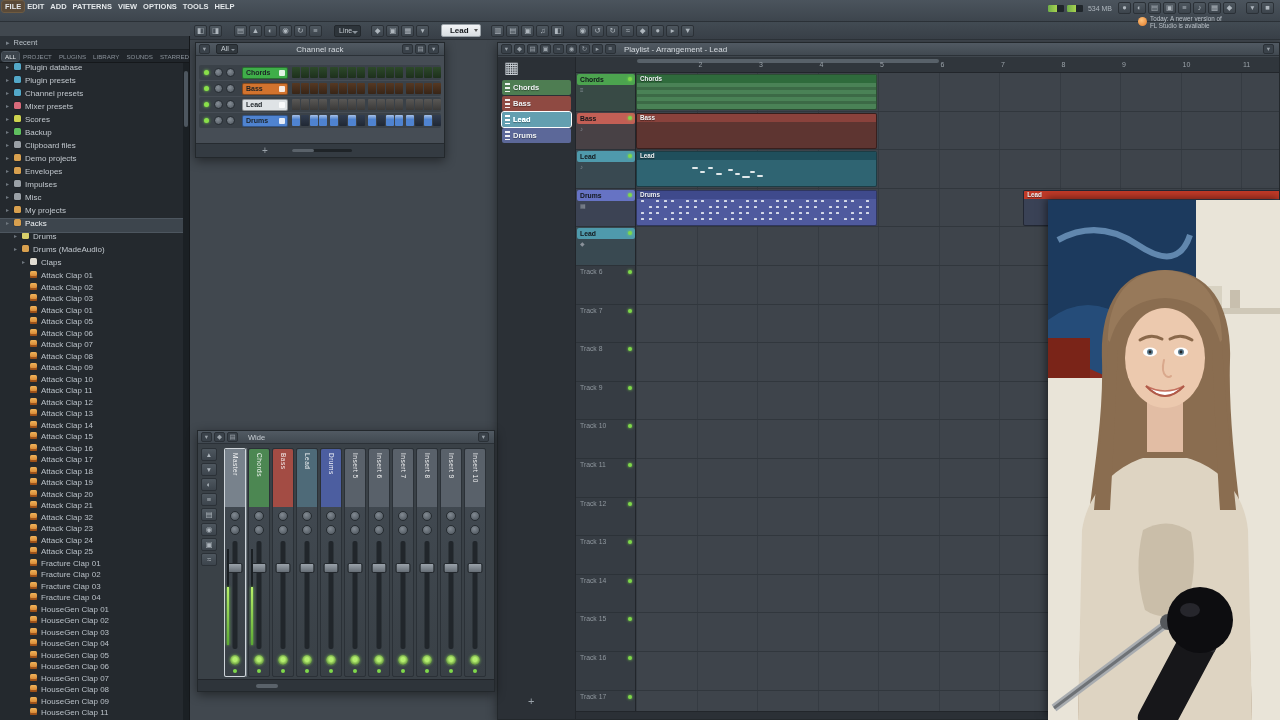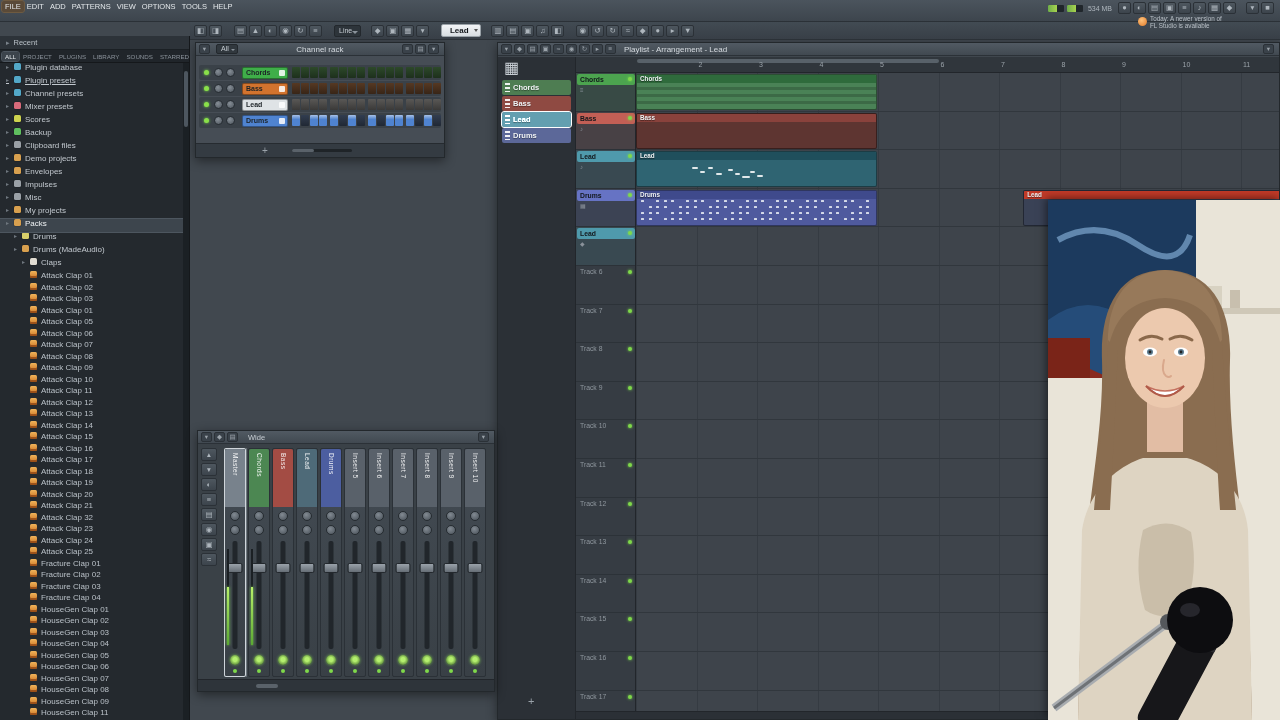--- a/index.html
+++ b/index.html
@@ -4,21 +4,21 @@
 <style>
   html,body{margin:0;padding:0;background:#23282c;}
   *{box-sizing:border-box;}
   #root{position:relative;width:1280px;height:720px;overflow:hidden;background:#41484f;
         font-family:"Liberation Sans",sans-serif;color:#c6ccd2;-webkit-font-smoothing:antialiased;}
 
   
   #topbar{position:absolute;left:0;top:0;width:1280px;height:22px;
           background:linear-gradient(#4b545d,#3d454d);border-bottom:1px solid #2b3137;z-index:25;}
   #menu-items{position:absolute;left:2px;top:0;height:12px;display:flex;align-items:center;}
-  .menu-item{font-size:7.5px;font-weight:normal;color:#e3e7ea;padding:1px 3px;border-radius:2px;}
+  .menu-item{font-size:7.5px;font-weight:bold;color:#e3e7ea;padding:1px 3px;border-radius:2px;}
   .menu-item:first-child{background:#5a4a38;outline:1px solid #6e5a40;}
   #hint-panel{position:absolute;left:0;top:12px;width:190px;height:24px;background:#343b42;
               border-right:1px solid #262b30;border-bottom:1px solid #262b30;z-index:26;padding:1px 4px;}
   #hint-title{font-size:7.5px;color:#d2d8dd;white-space:nowrap;overflow:hidden;}
   #hint-row{display:flex;justify-content:space-between;font-size:7px;color:#9aa2a9;margin-top:1px;}
   #transport{position:absolute;left:160px;top:0;height:22px;display:flex;align-items:center;}
   #logo-glow{width:16px;height:16px;border-radius:50%;margin-right:10px;
              background:radial-gradient(circle at 50% 45%,#b8ff6a 0 3px,#4c9a2a 6px,rgba(40,70,30,0) 72%);
              box-shadow:0 0 6px rgba(140,230,90,.6);}
   .tr-btn{width:17px;height:14px;margin-right:2px;border-radius:2px;background:linear-gradient(#4d565f,#363e46);
@@ -267,21 +267,21 @@
         <div class="btab">LIBRARY</div>
         <div class="btab">SOUNDS</div>
         <div class="btab">STARRED</div>
       </div>
     <div id="browser-tree">
         <div class="tree-row cat" style="padding-left: 6px;">
           <div class="tree-car">▸</div>
           <div class="tree-ic" style="background: rgb(83, 168, 200);"></div>
           <div class="tree-lb">Plugin database</div>
         </div>
-        <div class="tree-row cat" style="padding-left: 6px; text-decoration: underline;">
+        <div class="tree-row cat" style="padding-left: 6px;">
           <div class="tree-car">▸</div>
           <div class="tree-ic" style="background: rgb(83, 168, 200);"></div>
           <div class="tree-lb">Plugin presets</div>
         </div>
         <div class="tree-row cat" style="padding-left: 6px;">
           <div class="tree-car">▸</div>
           <div class="tree-ic" style="background: rgb(83, 168, 200);"></div>
           <div class="tree-lb">Channel presets</div>
         </div>
         <div class="tree-row cat" style="padding-left: 6px;">

